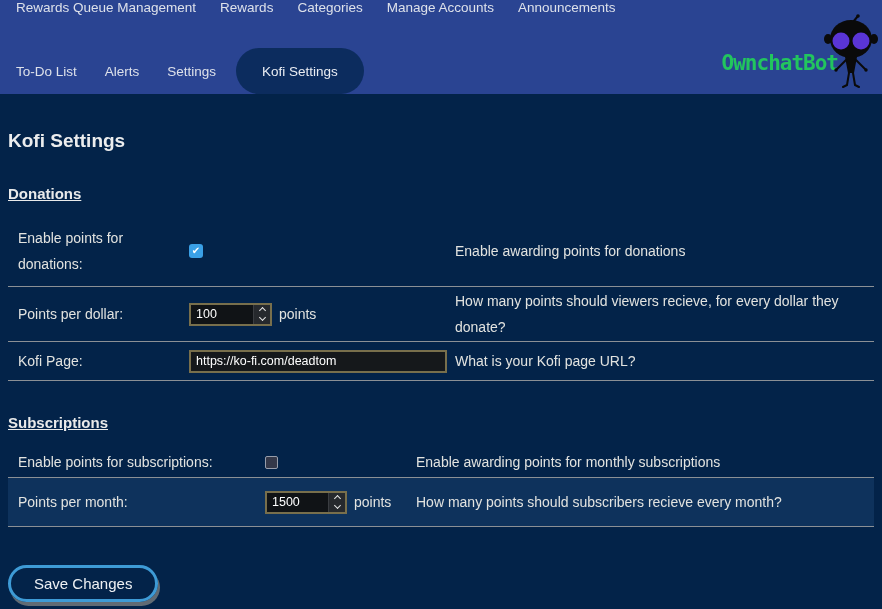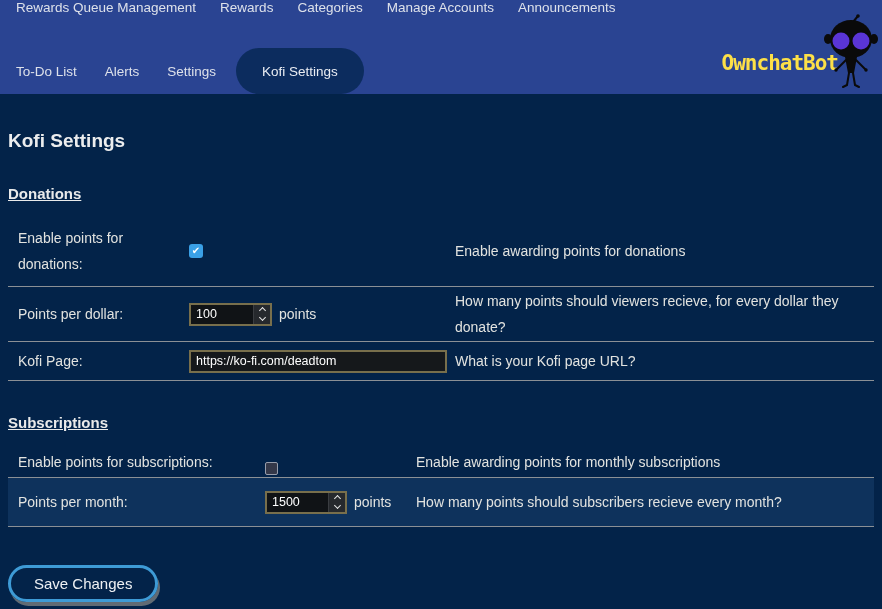--- a/index.html
+++ b/index.html
@@ -30,21 +30,21 @@
     height:46px; display:flex; align-items:center;
     padding:0 26px; margin-left:-8px;
     background:#0c2c5e; border-radius:23px;
     color:#eaedf3; cursor:pointer;
   }
   .logo { position:absolute; top:0; right:0; width:185px; height:94px; cursor:pointer; }
   .logo-text {
     position:absolute; right:44px; top:51px;
     font-family:"DejaVu Sans Mono", monospace;
     font-weight:bold; font-size:21px; letter-spacing:-1px;
-    color:#fde047;
+    color:#22c55e;
   }
   .robot { position:absolute; right:2px; top:14px; }
 
   
   main { padding:0 8px; }
   h1 {
     margin:36px 0 0; font-size:19px; font-weight:bold; color:#ecedee;
   }
   h2 {
     margin:33px 0 16px; font-size:15px; font-weight:bold; color:#e9eaea;text-decoration:underline;
@@ -62,21 +62,21 @@
   
   .don .label   { width:172px; padding-left:10px; }
   .don .control { width:275px; padding-left:9px; }
   
   .sub .label   { width:248px; padding-left:10px; }
   .sub .control { width:160px; padding-left:9px; }
 
   .row-tall  { padding:7px 0 9px; }
   .row-mid   { padding:1px 0; }
   .row-kofi  { padding:6px 0; }
-  .row-thin  { padding:2px 0;align-items:flex-end; }
+  .row-thin  { padding:2px 0; }
   .row-hl    { padding:11px 0; background:#0e325c; }
 
   
   .checkbox {
     width:14px; height:14px; border-radius:3px; cursor:pointer;
     display:flex; align-items:center; justify-content:center;
   }
   .checkbox.checked { background:#3aa0e6; }
   .checkbox.checked::after {
     content:"\2714"; color:#fff; font-size:10px; line-height:10px;

